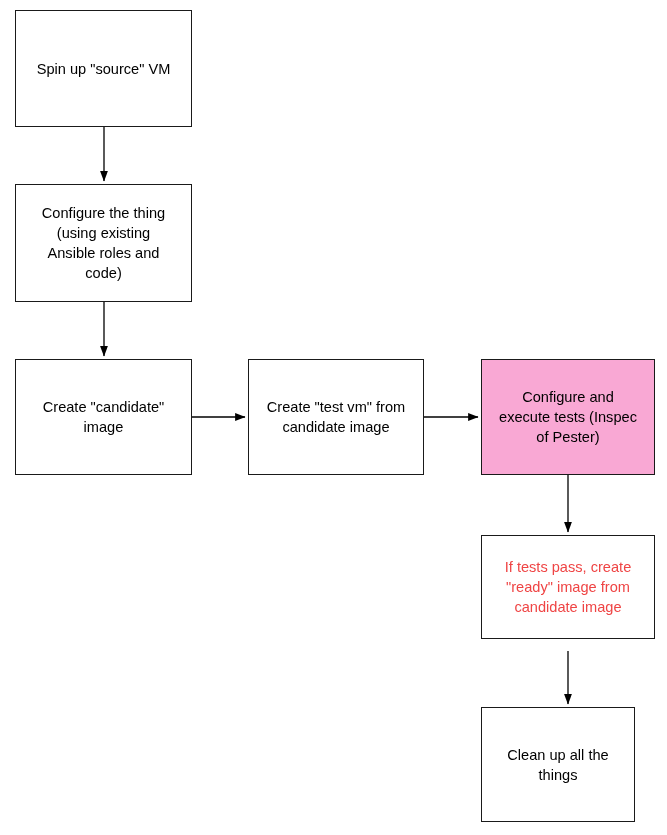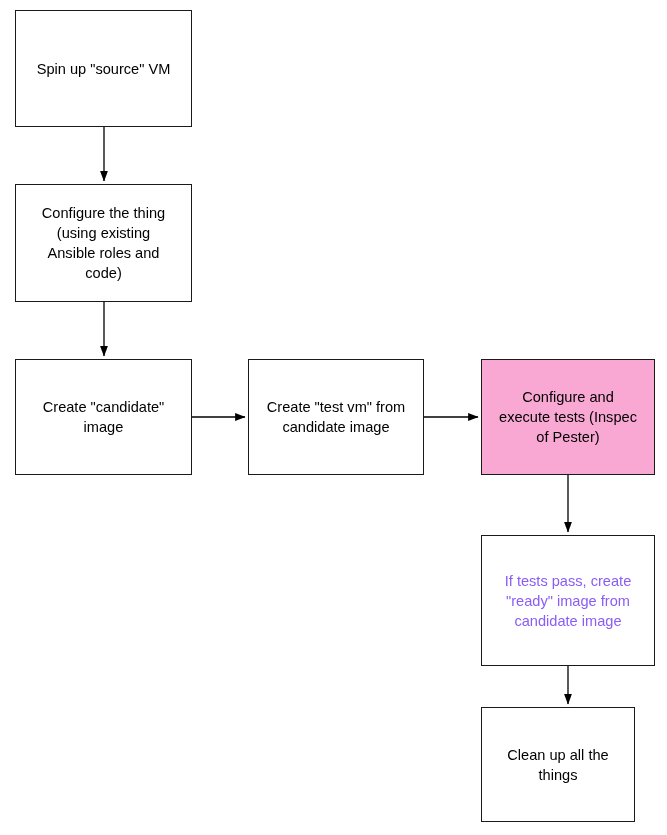--- a/index.html
+++ b/index.html
@@ -96,21 +96,21 @@
     <span class="node-label">Create "test vm" from
 candidate image</span>
   </div>
 
   <div class="node" style="left: 481px; top: 359px; width: 174px; height: 116px; border-color: rgb(26, 26, 26); background: #f9a8d4; color: rgb(0, 0, 0);">
     <span class="node-label">Configure and
 execute tests (Inspec
 of Pester)</span>
   </div>
 
-  <div class="node" style="left: 481px; top: 535px; width: 174px; height: 131px; border-color: rgb(26, 26, 26); background: rgb(255, 255, 255); color: #8b5cf6;">
+  <div class="node" style="left: 481px; top: 535px; width: 174px; height: 104px; border-color: rgb(26, 26, 26); background: rgb(255, 255, 255); color: #ef4444;">
     <span class="node-label">If tests pass, create
 "ready" image from
 candidate image</span>
   </div>
 
   <div class="node" style="left: 481px; top: 707px; width: 154px; height: 115px; border-color: rgb(26, 26, 26); background: rgb(255, 255, 255); color: rgb(0, 0, 0);">
     <span class="node-label">Clean up all the
 things</span>
   </div>
 

